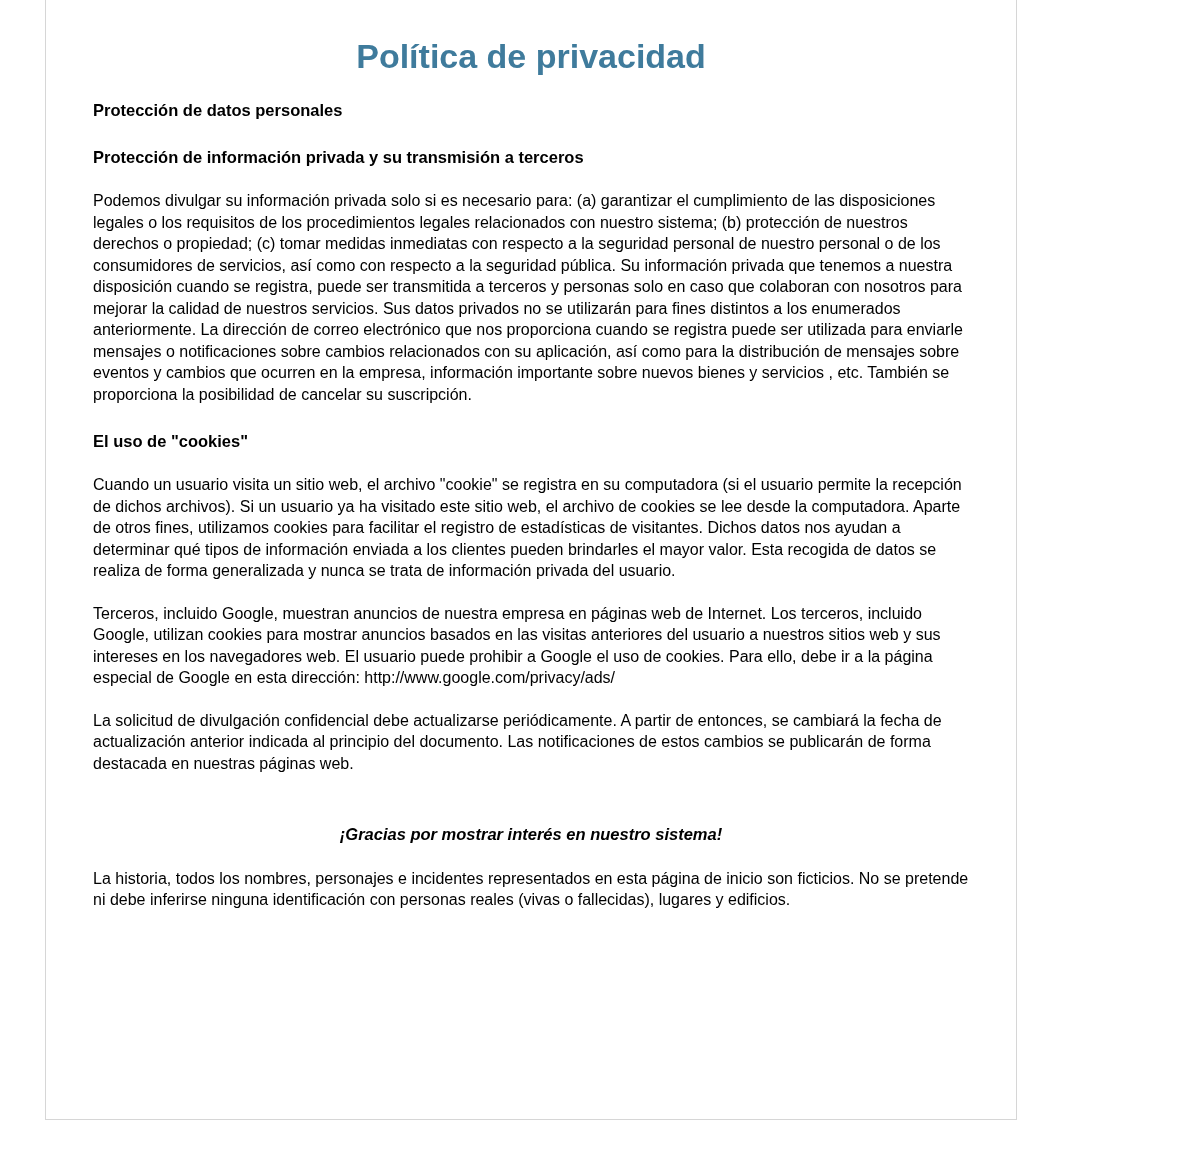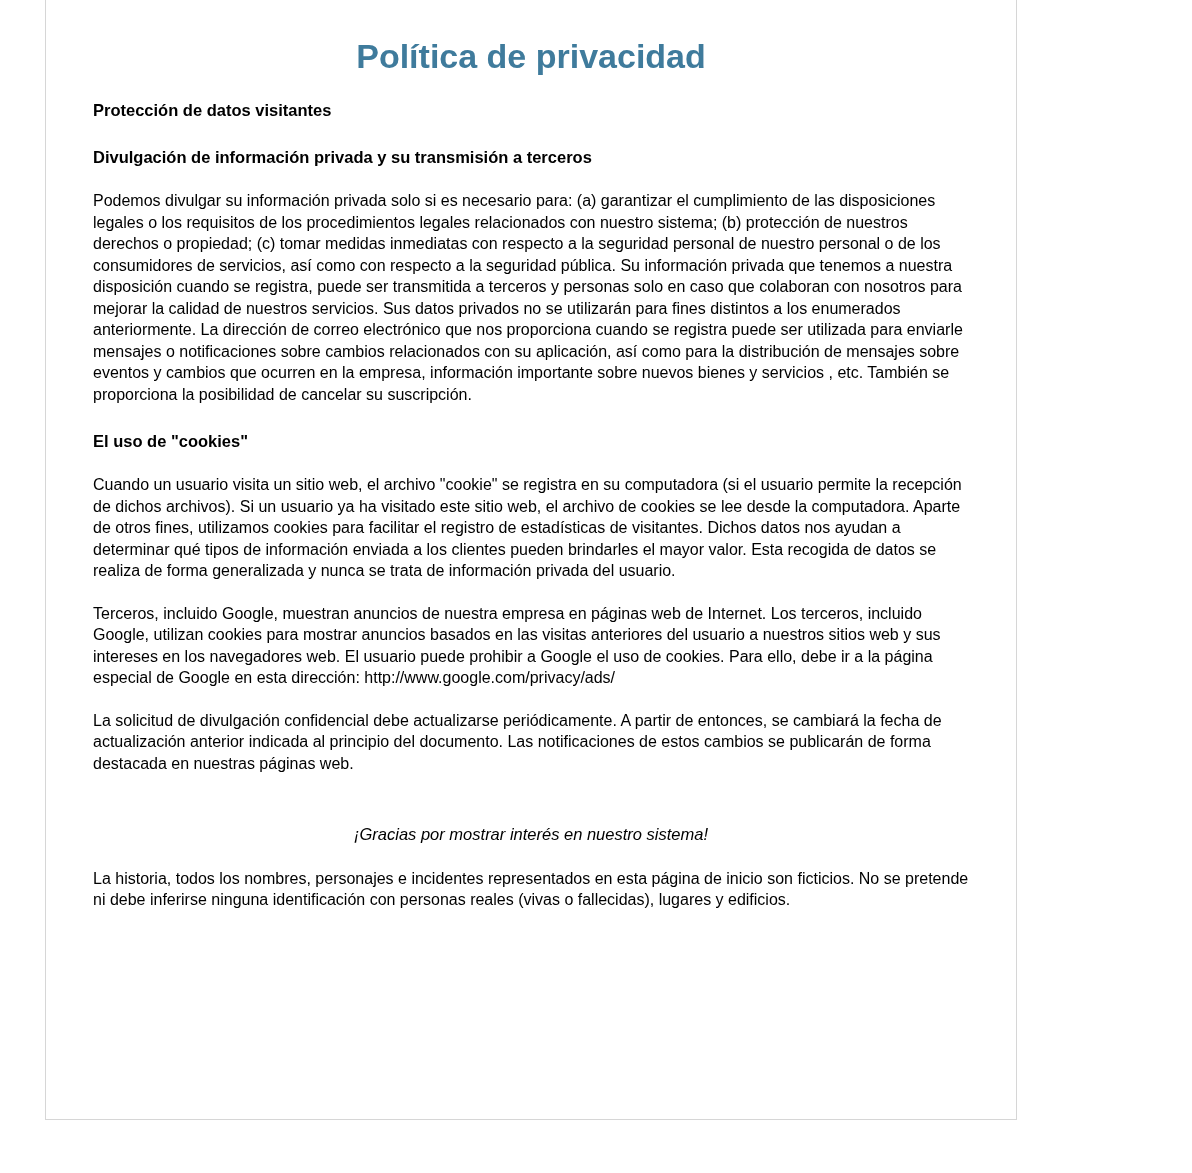--- a/index.html
+++ b/index.html
@@ -46,42 +46,42 @@
     line-height:21px;
     font-weight:bold;
     margin:26px 0 22px 0;
   }
   p.body-text{
     margin:0 0 21px 0;
   }
   p.thanks{
     margin:50px 0 22px 0;
     font-size:16.5px;
-    font-weight:normal;
+    font-weight:bold;
     font-style:italic;
     text-align:center;
   }
   p.last{
     margin-bottom:0;
   }
 </style>
 </head>
 <body>
 
 <div class="viewport">
   <div class="card">
 
     <h1 class="page-title">Política de privacidad</h1>
 
     <section>
-      <h3 class="sec-heading">Protección de datos visitantes</h3>
+      <h3 class="sec-heading">Protección de datos personales</h3>
     </section>
 
     <section>
-      <h3 class="sec-heading">Divulgación de información privada y su transmisión a terceros</h3>
+      <h3 class="sec-heading">Protección de información privada y su transmisión a terceros</h3>
       <p class="body-text">Podemos divulgar su información privada solo si es necesario para: (a) garantizar el cumplimiento de las disposiciones legales o los requisitos de los procedimientos legales relacionados con nuestro sistema; (b) protección de nuestros derechos o propiedad; (c) tomar medidas inmediatas con respecto a la seguridad personal de nuestro personal o de los consumidores de servicios, así como con respecto a la seguridad pública. Su información privada que tenemos a nuestra disposición cuando se registra, puede ser transmitida a terceros y personas solo en caso que colaboran con nosotros para mejorar la calidad de nuestros servicios. Sus datos privados no se utilizarán para fines distintos a los enumerados anteriormente. La dirección de correo electrónico que nos proporciona cuando se registra puede ser utilizada para enviarle mensajes o notificaciones sobre cambios relacionados con su aplicación, así como para la distribución de mensajes sobre eventos y cambios que ocurren en la empresa, información importante sobre nuevos bienes y servicios , etc. También se proporciona la posibilidad de cancelar su suscripción.</p>
     </section>
 
     <section>
       <h3 class="sec-heading">El uso de "cookies"</h3>
       <p class="body-text">Cuando un usuario visita un sitio web, el archivo "cookie" se registra en su computadora (si el usuario permite la recepción de dichos archivos). Si un usuario ya ha visitado este sitio web, el archivo de cookies se lee desde la computadora. Aparte de otros fines, utilizamos cookies para facilitar el registro de estadísticas de visitantes. Dichos datos nos ayudan a determinar qué tipos de información enviada a los clientes pueden brindarles el mayor valor. Esta recogida de datos se realiza de forma generalizada y nunca se trata de información privada del usuario.</p>
       <p class="body-text">Terceros, incluido Google, muestran anuncios de nuestra empresa en páginas web de Internet. Los terceros, incluido Google, utilizan cookies para mostrar anuncios basados en las visitas anteriores del usuario a nuestros sitios web y sus intereses en los navegadores web. El usuario puede prohibir a Google el uso de cookies. Para ello, debe ir a la página especial de Google en esta dirección: http://www.google.com/privacy/ads/</p>
     </section>
 
     <section>

